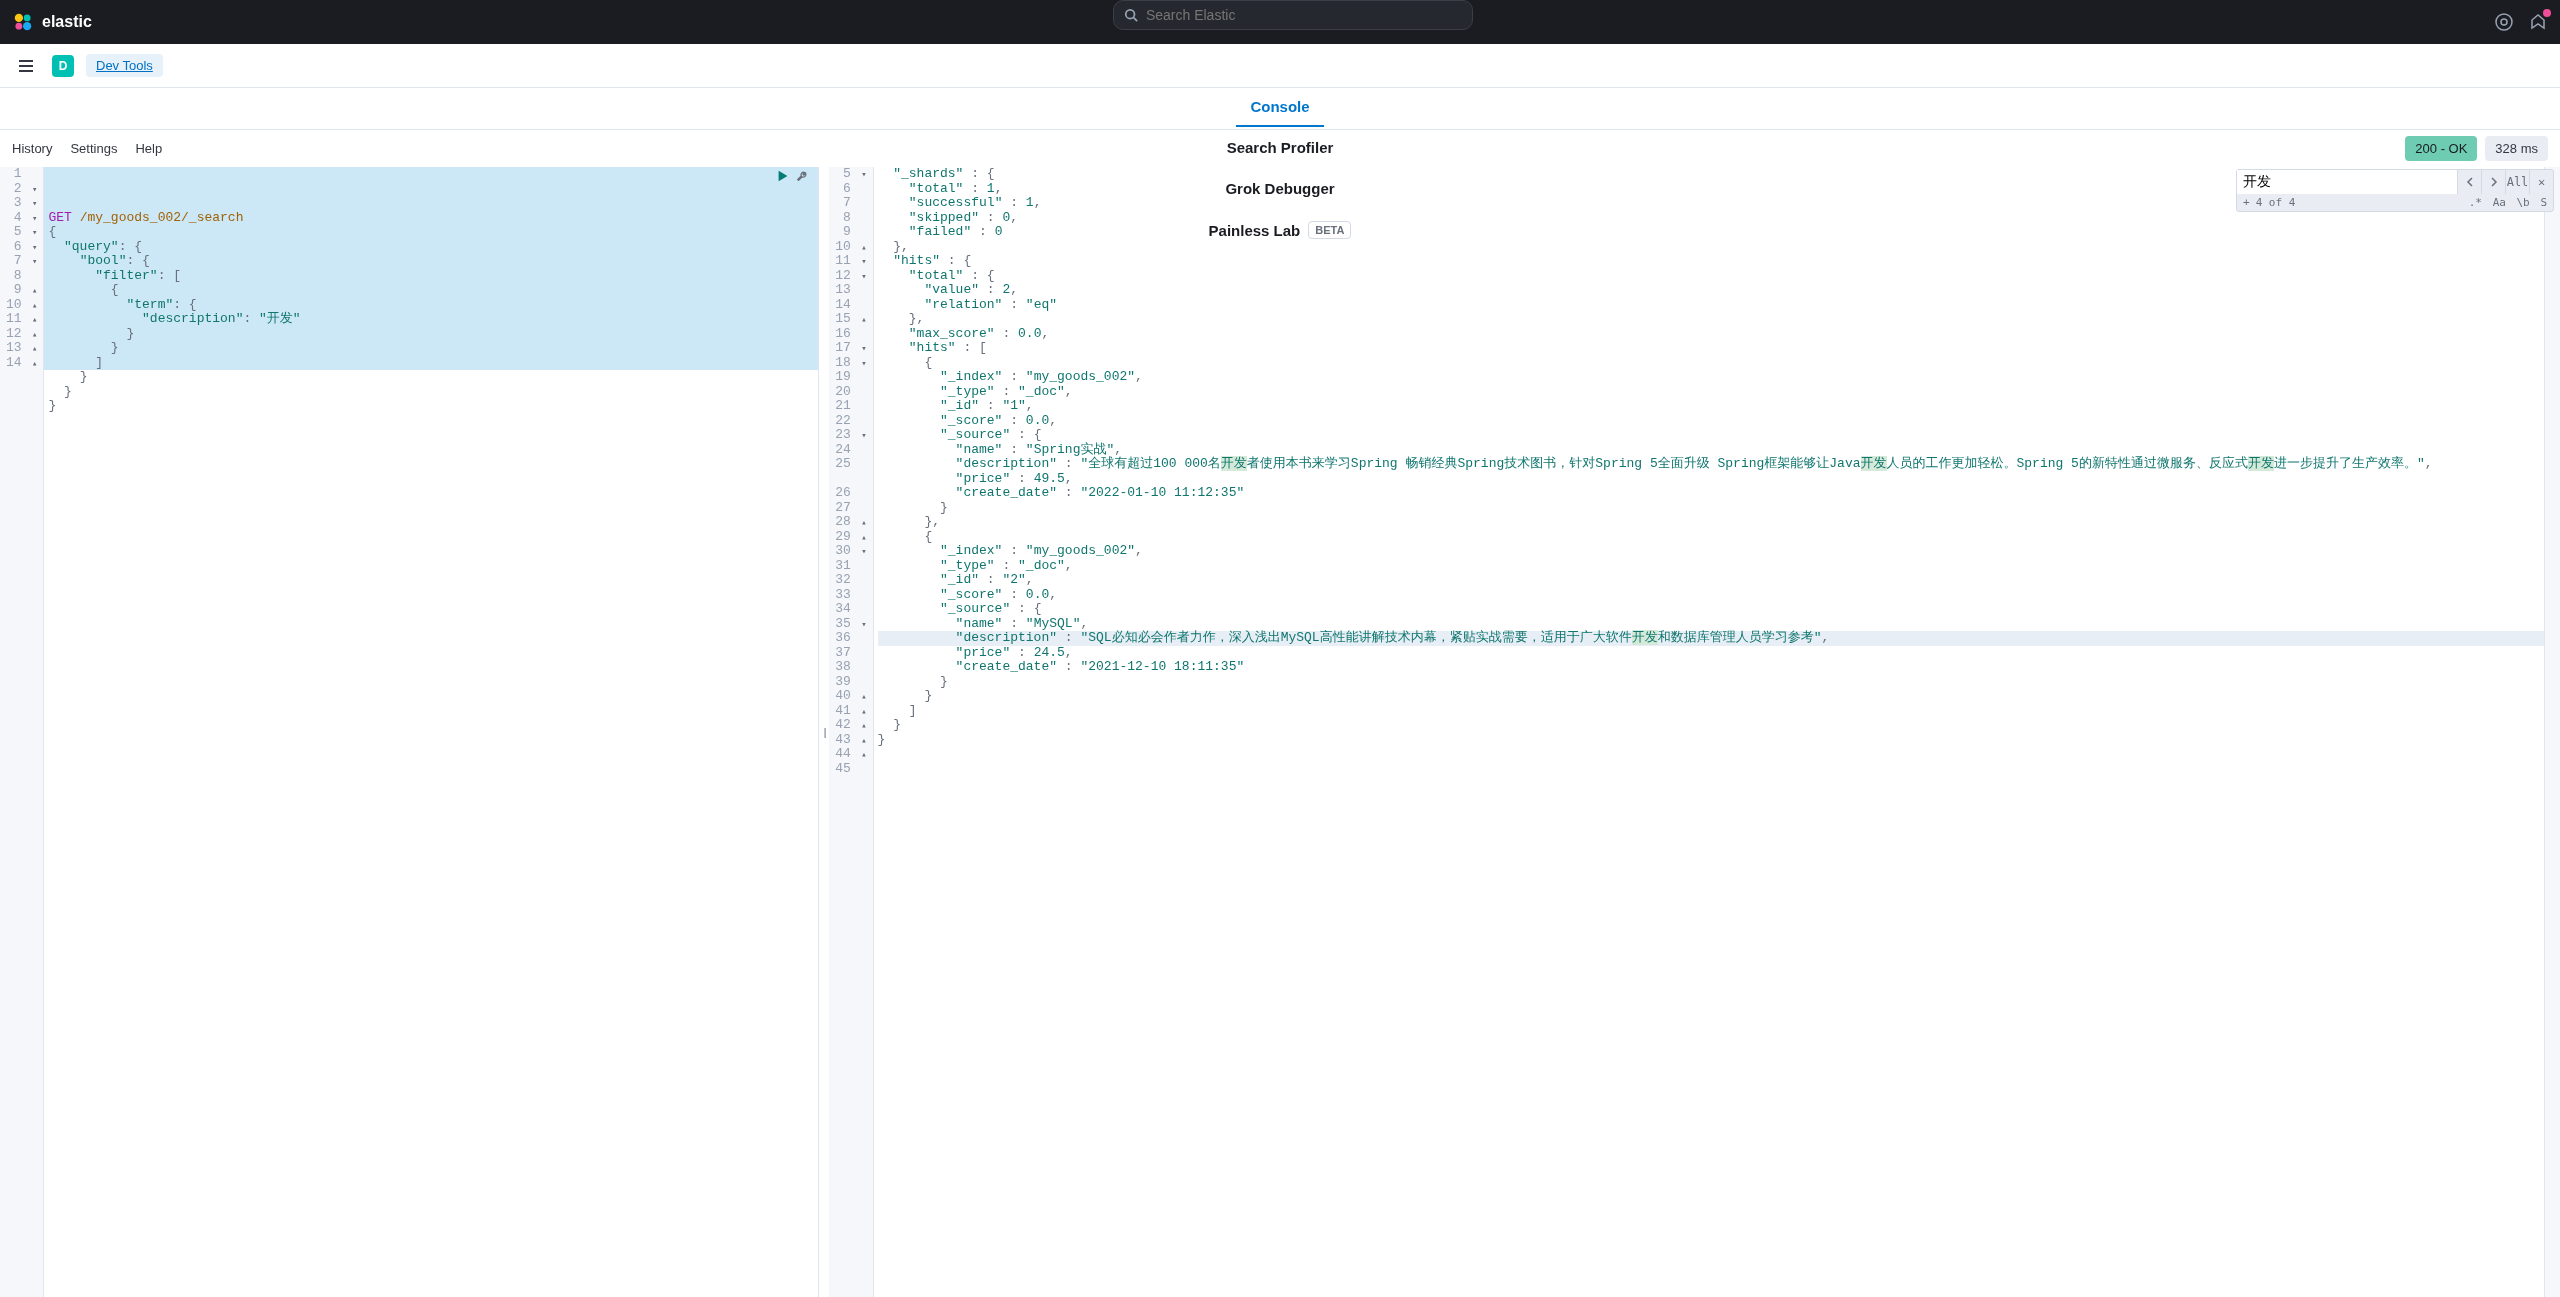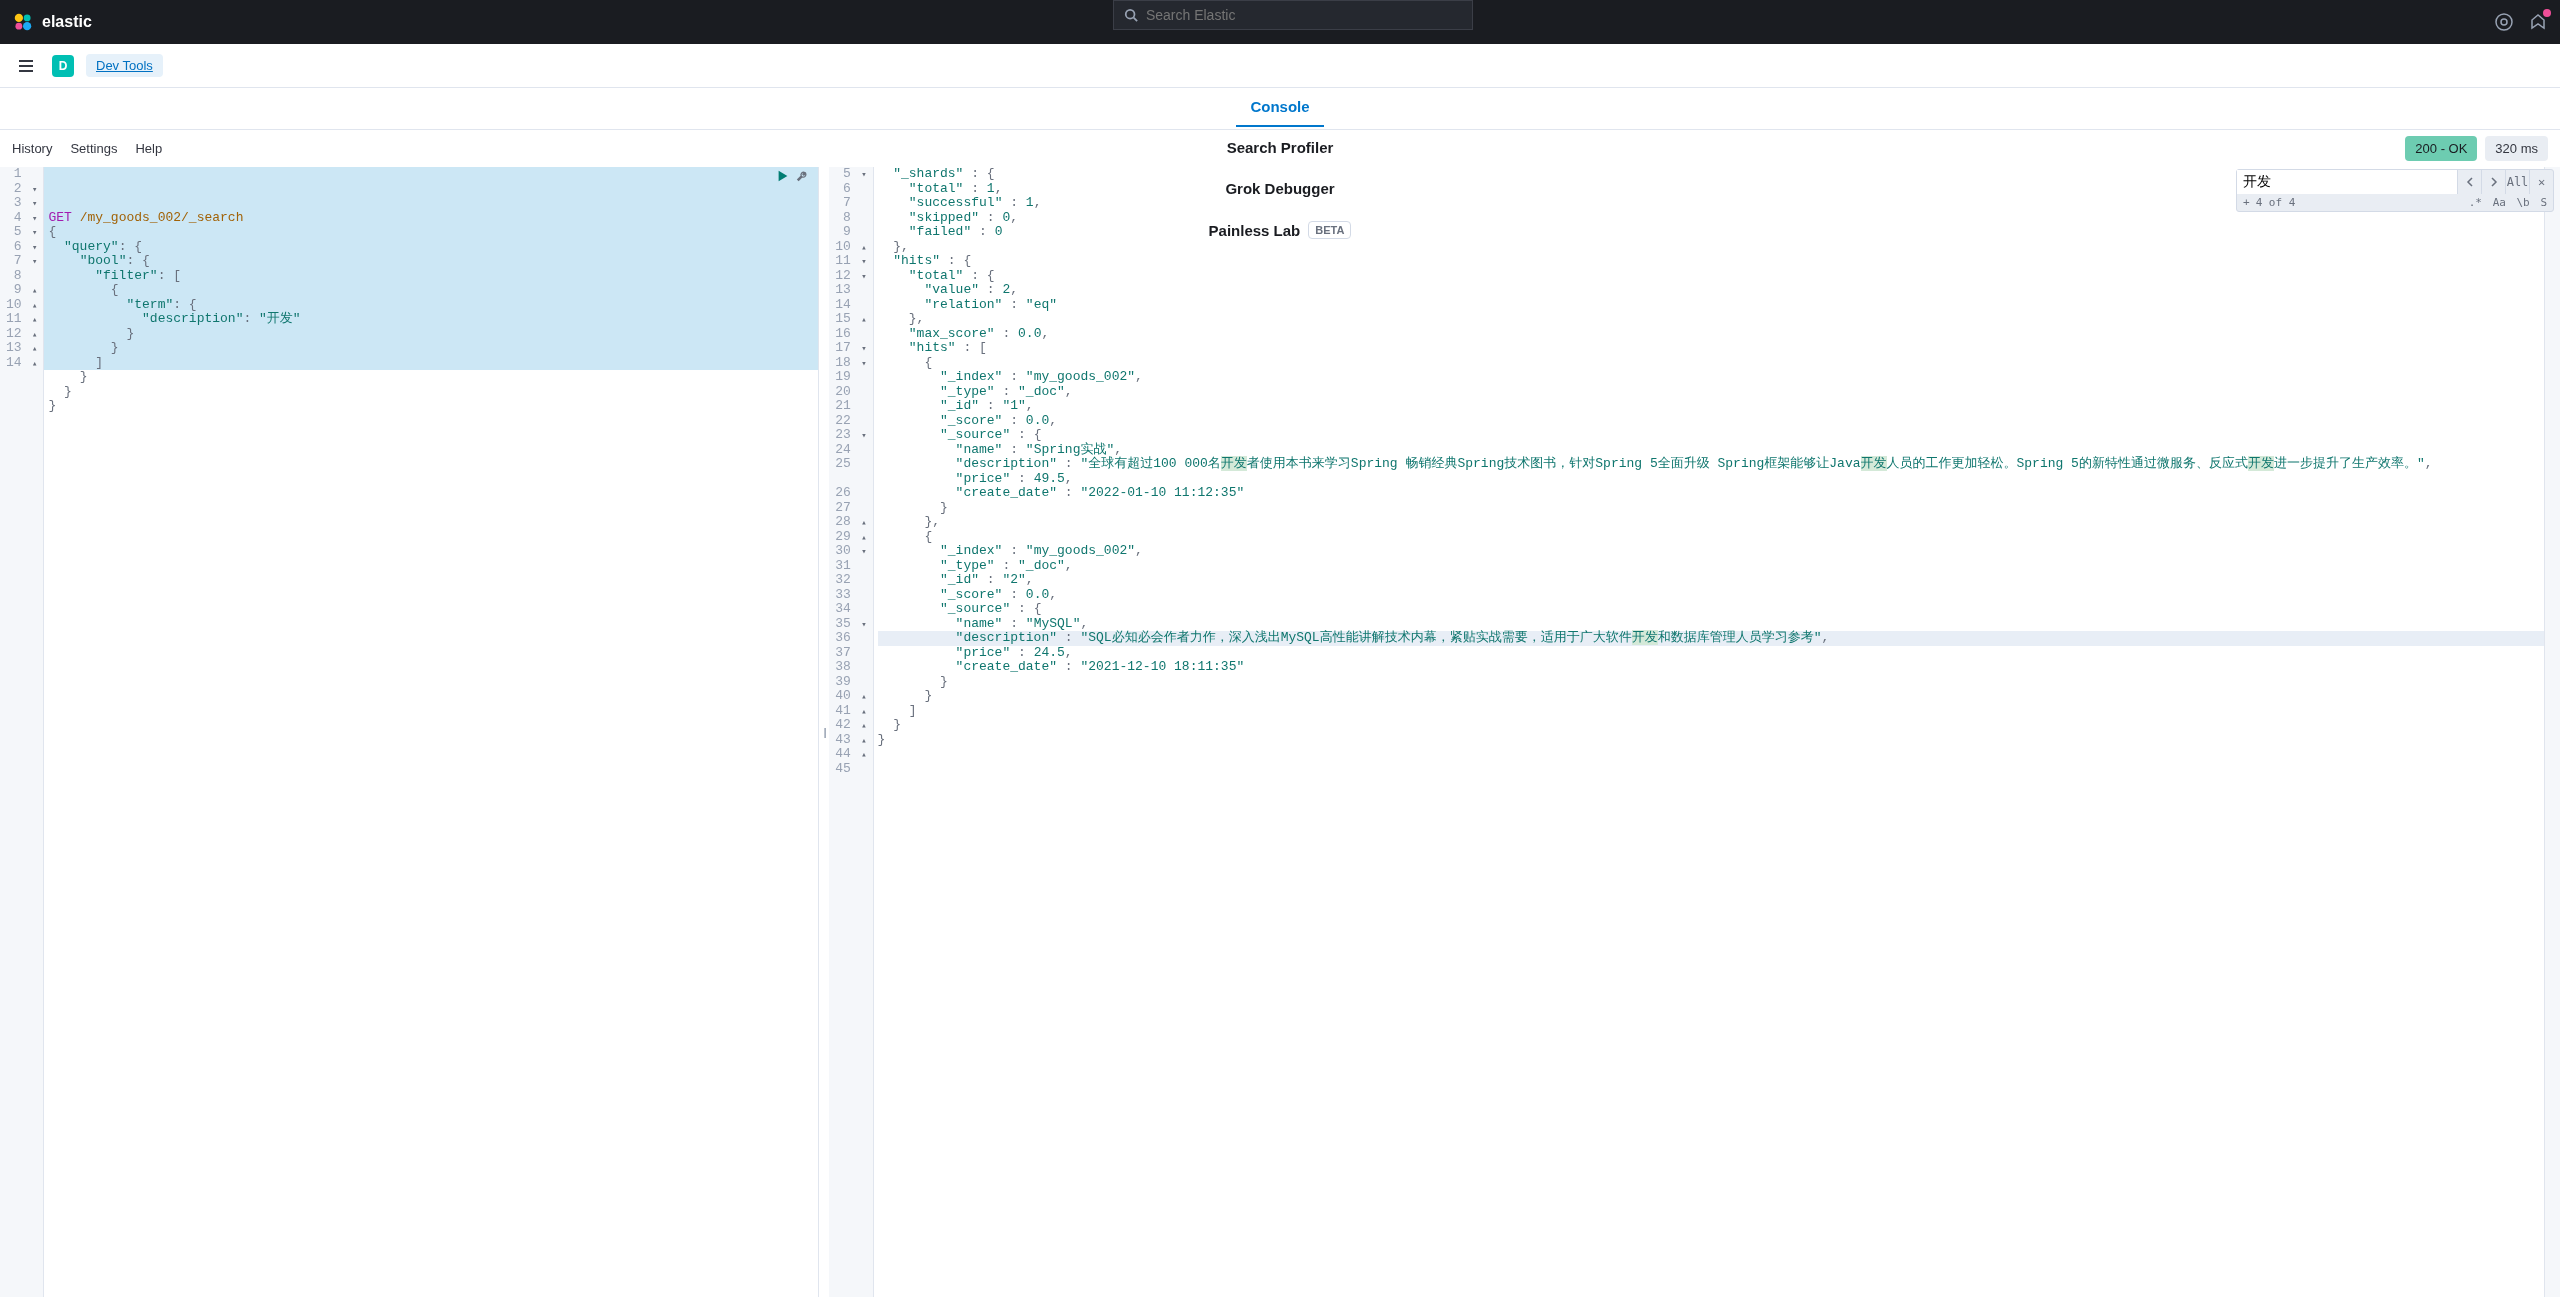--- a/index.html
+++ b/index.html
@@ -3,21 +3,21 @@
 <meta charset="utf-8">
 <style>
 * { box-sizing: border-box; margin: 0; padding: 0; }
 body { font-family: -apple-system, BlinkMacSystemFont, "Segoe UI", Helvetica, Arial, sans-serif; font-size: 14px; color: #343741; }
 
 
 .header { background: #1a1c21; height: 44px; display: flex; padding: 0 12px; }
 .logo { display: flex; align-items: center; gap: 8px; color: #fff; font-weight: 600; font-size: 16px; }
 .logo-icon { width: 22px; height: 22px; }
 .search-wrap { flex: 1; display: flex; justify-content: center; }
-.search-box { background: #25282f; border: 1px solid #3b3e47; border-radius: 0; width: 360px; height: 30px; display: flex; align-items: center; padding: 0 10px; gap: 8px; color: #98a2b3; }
+.search-box { background: #25282f; border: 1px solid #3b3e47; border-radius: 10px; width: 360px; height: 30px; display: flex; align-items: center; padding: 0 10px; gap: 8px; color: #98a2b3; }
 .search-box input { background: transparent; border: none; outline: none; color: #98a2b3; flex: 1; font-size: 14px; }
 .header-right { display: flex; align-items: center; gap: 14px; }
 .header-icon { width: 20px; height: 20px; color: #98a2b3; position: relative; }
 .badge-dot { position: absolute; top: -3px; right: -3px; width: 8px; height: 8px; background: #f04e98; border-radius: 50%; }
 
 
 .subheader { height: 44px; display: flex; align-items: center; padding: 0 12px; border-bottom: 1px solid #e0e5ee; gap: 12px; }
 .menu-btn { width: 28px; height: 28px; display:flex;align-items:center;justify-content:center; border:none;background:none;cursor:pointer; }
 .avatar { width: 22px; height: 22px; background: #00bfb3; color: #fff; border-radius: 4px; display: flex; align-items: center; justify-content: center; font-size: 12px; font-weight: 600; }
 .devtools-badge { background: #e6f1fa; color: #0071c2; padding: 4px 10px; border-radius: 4px; font-size: 13px; text-decoration: underline; }
@@ -133,21 +133,21 @@
     <span class="beta">BETA</span>
   </div>
 </div>
 
 <div class="toolbar">
   <span>History</span>
   <span>Settings</span>
   <span>Help</span>
   <div class="toolbar-right">
     <div class="pill ok">200 - OK</div>
-    <div class="pill time">320 ms</div>
+    <div class="pill time">328 ms</div>
   </div>
 </div>
 
 <div class="editors">
 
   <div class="editor-pane left">
     <div class="req-actions">
       <span><svg viewBox="0 0 16 16">
             <path d="M3 2 L13 8 L3 14 Z" fill="#017d73"></path>
           </svg></span>

